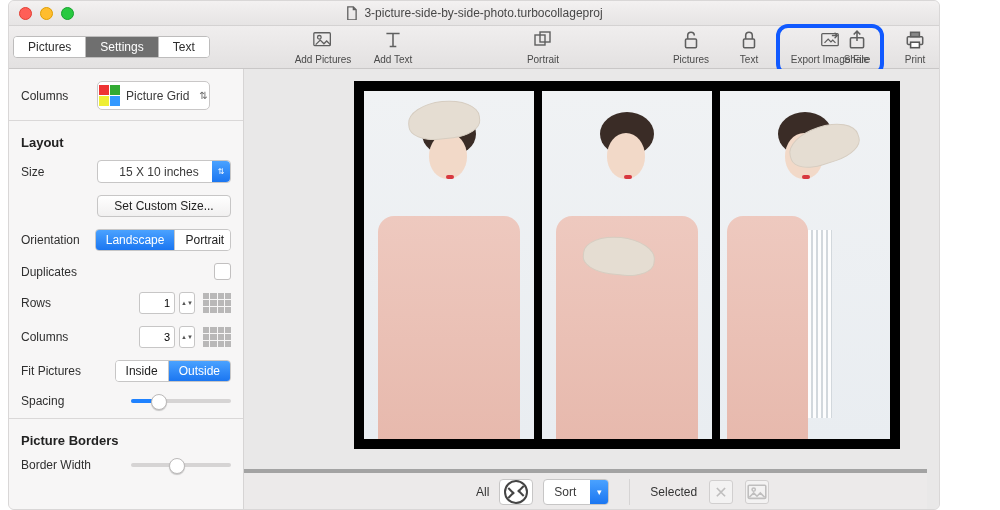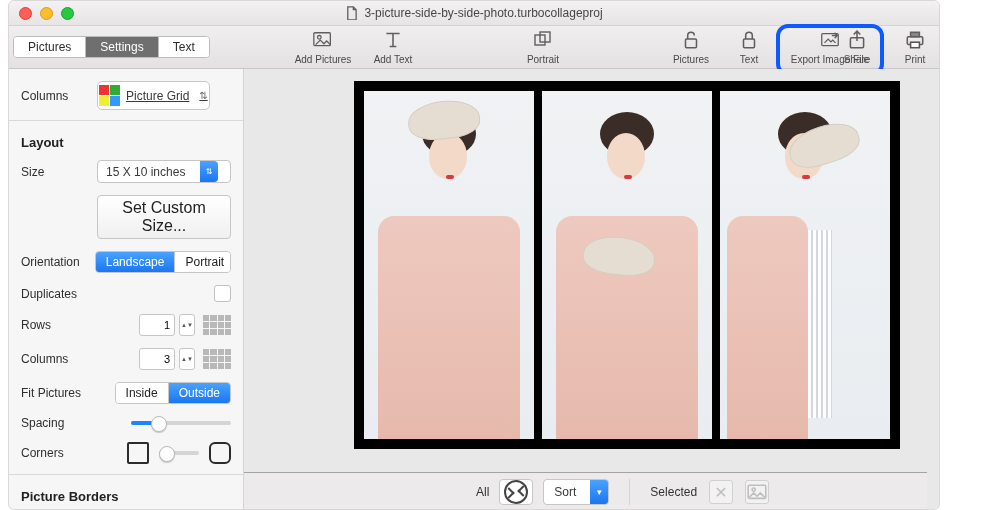--- a/index.html
+++ b/index.html
@@ -43,36 +43,36 @@
   .export-callout{position:absolute;right:55px;top:-2px;width:100px;height:44px;border:4px solid var(--callout);border-radius:12px;pointer-events:none;}
 
   
   .body{display:flex;height:calc(100% - 66px);}
   .sidebar{width:234px;background:var(--panel);border-right:1px solid #d6d4d4;overflow:hidden;}
   .canvas{flex:1;background:#e9e8e8;position:relative;}
 
   
   .sb-row{display:flex;align-items:center;padding:6px 12px;font-size:12px;}
   .sb-row .lab{width:76px;color:#2f2f2f;}
-  .pattern-selector{display:flex;align-items:center;gap:6px;border:1px solid #c9c7c7;border-radius:5px;padding:3px 1px;background:#fff;text-decoration:underline;}
+  .pattern-selector{display:flex;align-items:center;gap:6px;border:1px solid #c9c7c7;border-radius:5px;padding:3px 1px;background:#fff;}
   .pattern-swatch{display:grid;grid-template-columns:10px 10px;grid-template-rows:10px 10px;gap:1px;}
   .pattern-swatch span{width:10px;height:10px;display:block;}
   .ps1{background:#e33;}
   .ps2{background:#3a3;}
   .ps3{background:#ee3;}
   .ps4{background:#39f;}
   .chev{font-size:10px;color:#666;margin-left:4px;}
 
   .section-title{font-weight:600;font-size:13px;padding:10px 12px 4px;color:#222;}
   .divider{height:1px;background:#dad8d8;margin:4px 0;}
 
-  .select{display:flex;align-items:center;background:#fff;border:1px solid #c7c6c6;border-radius:4px;height:21px;padding:0 12px 0 8px;font-size:12px;flex:1;max-width:136px;}
+  .select{display:flex;align-items:center;background:#fff;border:1px solid #c7c6c6;border-radius:4px;height:21px;padding:0 0 0 8px;font-size:12px;flex:1;max-width:136px;text-align:center;}
   .select .sel-text{flex:1;}
   .select .sel-btn{width:18px;height:21px;background:linear-gradient(var(--blue-grad1),var(--blue-grad2));border-top-right-radius:4px;border-bottom-right-radius:4px;display:flex;align-items:center;justify-content:center;color:#fff;font-size:8px;}
-  .btn{background:linear-gradient(#fff,#f1f0f0);border:1px solid #c7c6c6;border-radius:4px;padding:3px 10px;font-size:16px;color:#222;}
+  .btn{background:linear-gradient(#fff,#f1f0f0);border:1px solid #c7c6c6;border-radius:4px;padding:3px 10px;font-size:12px;color:#222;}
   .seg{display:flex;border:1px solid #c7c6c6;border-radius:4px;overflow:hidden;}
   .seg .s{padding:3px 10px;font-size:12px;background:#fff;color:#222;border-right:1px solid #c7c6c6;cursor:pointer;}
   .seg .s:last-child{border-right:none;}
   .seg .s.active{background:linear-gradient(var(--blue-grad1),var(--blue-grad2));color:#fff;}
   .check{width:15px;height:15px;border:1px solid #c2c0c0;border-radius:3px;background:#fff;}
   .stepper{display:flex;align-items:center;gap:4px;}
   .stepper input{width:28px;height:18px;border:1px solid #c7c6c6;border-radius:3px;text-align:right;padding-right:4px;font-size:11px;}
   .stepper .spin{width:14px;height:20px;border:1px solid #c7c6c6;border-radius:3px;background:#fff;display:flex;flex-direction:column;font-size:6px;align-items:center;justify-content:center;color:#555;}
   .grid-picker{width:28px;height:20px;display:grid;grid-template-columns:repeat(4,1fr);grid-template-rows:repeat(3,1fr);gap:1px;margin-left:8px;}
   .grid-picker span{background:#b9b8b8;}
@@ -93,21 +93,21 @@
   .photo .hair{position:absolute;left:34%;top:6%;width:54px;height:44px;border-radius:50%;background:#3a2c26;}
   .photo .hat{position:absolute;width:70px;height:36px;border-radius:50% 50% 40% 40%;background:#e5ddd2;border:1px solid #d6cdc1;}
   .p1 .hat{left:26%;top:3%;transform:rotate(-6deg);}
   .p2 .hat{left:24%;top:42%;transform:rotate(6deg);}
   .p3 .hat{left:40%;top:10%;transform:rotate(-18deg);}
   .photo .stripe{position:absolute;left:34%;right:34%;top:40%;bottom:6%;background:repeating-linear-gradient(90deg,#fff 0 3px,#cfd5da 3px 5px);opacity:.6;}
   .p3 .stripe{opacity:.9;}
   .photo .lip{position:absolute;left:48%;top:24%;width:8px;height:4px;background:#d8383f;border-radius:2px;}
 
   
-  .canvas-bottom{position:absolute;left:0;right:12px;bottom:0;height:38px;border-top:1px solid #a3a3a3;display:flex;align-items:center;padding:0 12px;gap:12px;background:#eceaea;}
+  .canvas-bottom{position:absolute;left:0;right:12px;bottom:0;height:38px;border-top:4px solid #a3a3a3;display:flex;align-items:center;padding:0 12px;gap:12px;background:#eceaea;}
   .cb-right{margin-left:auto;display:flex;align-items:center;gap:10px;color:#717171;}
   .cb-mid{display:flex;align-items:center;gap:10px;margin-left:220px;}
   .pill{display:flex;align-items:center;border:1px solid #c7c6c6;border-radius:4px;background:#fff;height:24px;}
   .pill .circle{width:20px;height:20px;border:2px solid #444;border-radius:50%;margin:0 4px;position:relative;}
   .pill .circle::before,.pill .circle::after{content:"";position:absolute;width:6px;height:6px;border-top:2px solid #444;border-right:2px solid #444;}
   .pill .circle::before{left:-1px;top:7px;transform:rotate(45deg);}
   .pill .circle::after{right:-1px;bottom:7px;transform:rotate(-135deg);}
   .sort-btn{display:flex;align-items:center;gap:4px;border:1px solid #c7c6c6;border-radius:4px;background:#fff;height:24px;overflow:hidden;}
   .sort-btn .t{padding:0 10px;font-size:12px;}
   .sort-btn .dd{width:18px;height:24px;background:linear-gradient(var(--blue-grad1),var(--blue-grad2));color:#fff;display:flex;align-items:center;justify-content:center;font-size:9px;}
@@ -340,30 +340,20 @@
       </div>
 
       <div class="sb-row">
         <span class="lab">Spacing</span>
         <div class="slider" style="margin-left:auto;">
           <div class="track-fill" style="width:22%;"></div>
           <div class="knob" style="left:20%;"></div>
         </div>
       </div>
 
-      <div class="sb-row">
-        <span class="lab">Corners</span>
-        <div style="display:flex;align-items:center;gap:10px;margin-left:auto;">
-          <div class="corner-shape sq"></div>
-          <div class="slider" style="width:40px;">
-              <div class="knob" style="left:0;"></div>
-            </div>
-          <div class="corner-shape rd"></div>
-        </div>
-      </div>
 
       <div class="divider"></div>
       <div class="section-title">Picture Borders</div>
 
       <div class="sb-row">
         <span class="lab" style="width:90px">Border Width</span>
         <div class="slider" style="margin-left:auto;">
             <div class="knob" style="left:38%;"></div>
           </div>
       </div>

